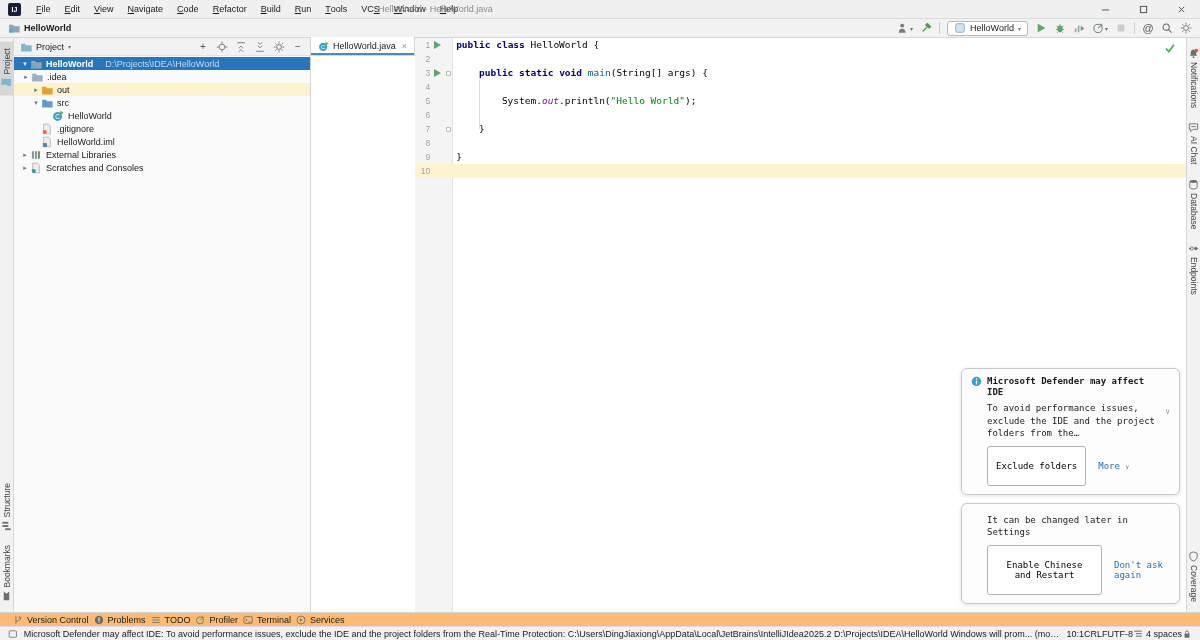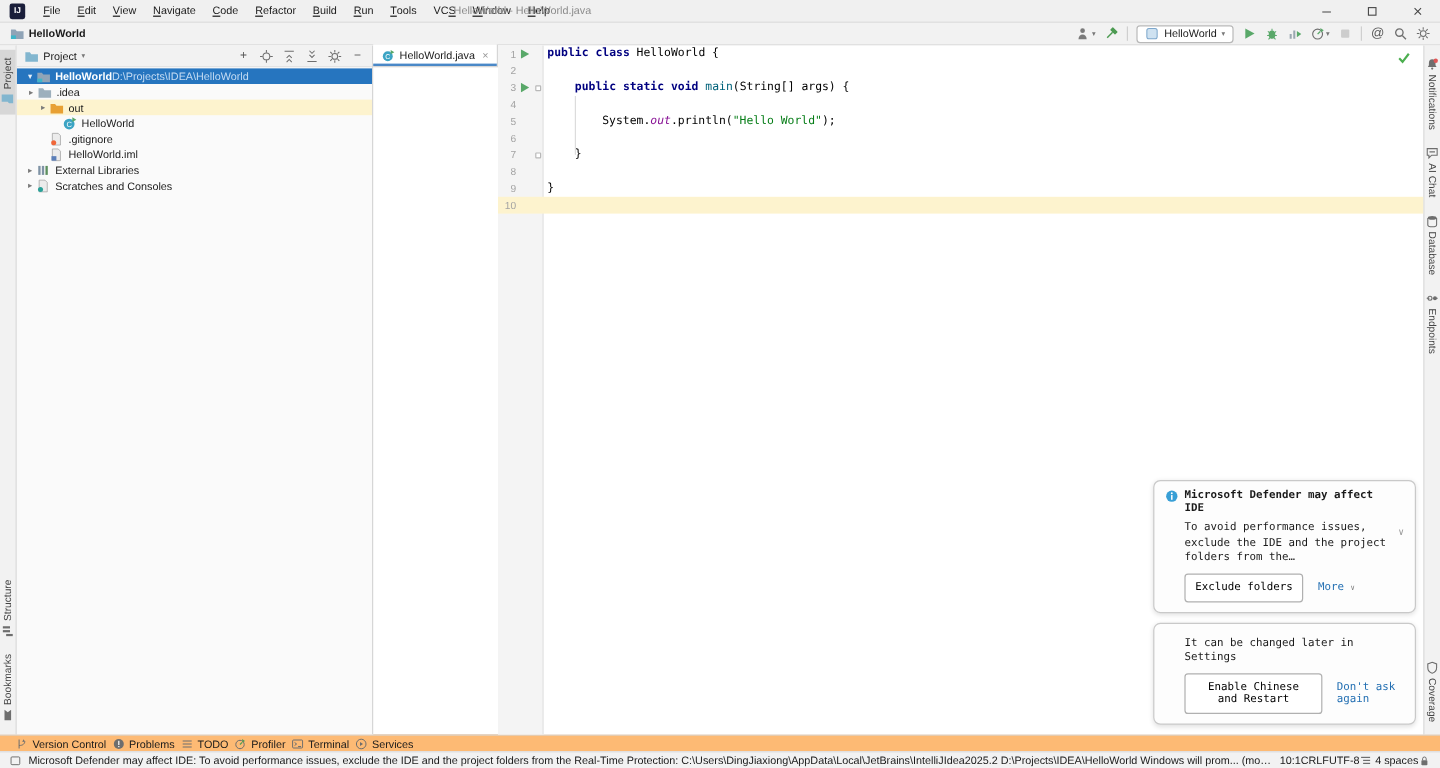--- a/index.html
+++ b/index.html
@@ -40,21 +40,21 @@
 
   
   .project-panel { width:297px; border-right:1px solid #d6d6d6; display:flex; flex-direction:column; background:#fafafa; }
   .panel-header { height:18px; background:#f2f2f2; display:flex; align-items:center; gap:4px; padding:0 6px; border-bottom:1px solid #e3e3e3; }
   .panel-header .actions { margin-left:auto; display:flex; align-items:center; gap:7px; }
   .tree { flex:1; overflow:hidden; padding-top:1px; }
   .tree-row { height:13px; display:flex; align-items:center; white-space:nowrap; }
   .tree-row .chev { width:10px; text-align:center; font-size:7px; color:#7b7b7b; flex:none; }
   .tree-row .icon { width:12px; height:12px; flex:none; }
   .tree-row .lbl { margin-left:4px; }
-  .tree-row .path { margin-left:0; color:#8c8c8c; }
+  .tree-row .path { margin-left:12px; color:#8c8c8c; }
   .tree-row.selected { background:#2675bf; color:#fff; }
   .tree-row.selected .chev { color:#e8f1fa; }
   .tree-row.selected .path { color:#c5dcf3; }
   .tree-row.hl { background:#fdf3ce; }
   .tree-row .lbl.b { font-weight:bold; }
 
   
   .editor { flex:1; display:flex; min-width:0; }
   .tabbar { height:18px; background:#ececec; border-bottom:1px solid #d6d6d6; display:flex; align-items:flex-end; }
   .tab { position:relative; height:18px; background:#fff; border-right:1px solid #d6d6d6; display:flex; align-items:center; gap:4px; padding:0 7px; }
@@ -78,21 +78,21 @@
   .indent-guide { position:absolute; width:0; border-left:1px solid #dcdcdc; }
   .inspect-ok { position:absolute; top:4px; right:10px; width:11px; height:11px; }
 
   
   .notifications { position:absolute; right:6px; bottom:8px; width:219px; display:flex; flex-direction:column; gap:8px; z-index:5; }
   .ncard { position:relative; background:#fdfdfd; border:1px solid #c9c9c9; border-radius:6px; padding:7px 9px 8px 9px; box-shadow:0 1px 4px rgba(0,0,0,.12); }
   .nc-title { display:flex; gap:5px; font-weight:bold; line-height:1.3; padding-right:10px; }
   .nc-title .icon { width:11px; height:11px; flex:none; margin-top:0px; }
   .nc-body { margin:3px 0 6px 16px; line-height:1.4; padding-right:14px; }
   .nc-actions { margin-left:16px; display:flex; align-items:center; gap:12px; }
-  .nc-btn { border:1px solid #b0b0b0; border-radius:3px; background:#fff; padding:6px 8px; font-size:9px; font-family:inherit; }
+  .nc-btn { border:1px solid #b0b0b0; border-radius:3px; background:#fff; padding:14px 8px; font-size:9px; font-family:inherit; }
   .nc-link { color:#2470b3; }
   .nc-chev { position:absolute; right:9px; top:38px; color:#9a9a9a; font-size:8px; }
 
   
   .bottombar { height:14px; background:#fdba74; border-top:1px solid #d6d6d6; display:flex; align-items:center; gap:5px; padding-left:13px; }
   .btool { display:flex; align-items:center; gap:4px; }
   .btool .icon { width:10px; height:10px; }
   .statusbar { height:14px; background:#f2f2f2; border-top:1px solid #dcdcdc; display:flex; align-items:center; padding:0 8px; gap:6px; }
   .status-msg { flex:1; overflow:hidden; text-overflow:ellipsis; white-space:nowrap; display:flex; align-items:center; gap:6px; min-width:0; }
   .status-msg .txt { overflow:hidden; text-overflow:ellipsis; white-space:nowrap; }
@@ -364,20 +364,29 @@
           </div>
           <div class="tree-row hl" style="padding-left: 17px;">
             <span class="chev">▸</span>
             <span class="icon">
               <svg viewBox="0 0 16 16">
                 <path d="M1.5 3.5h5l1.6 2h7.4v8.5h-14z" fill="#e8a033"></path>
               </svg>
             </span>
             <span class="lbl">out</span>
           </div>
+          <div class="tree-row" style="padding-left: 17px;">
+            <span class="chev">▾</span>
+            <span class="icon">
+              <svg viewBox="0 0 16 16">
+                <path d="M1.5 3.5h5l1.6 2h7.4v8.5h-14z" fill="#6699cc"></path>
+              </svg>
+            </span>
+            <span class="lbl">src</span>
+          </div>
           <div class="tree-row" style="padding-left: 28px;">
             <span class="chev"></span>
             <span class="icon">
               <svg viewBox="0 0 16 16">
                 <circle cx="7.5" cy="8.5" r="6" fill="#3ca4c4"></circle>
                 <text x="7.5" y="11.5" font-size="8.5" fill="#fff" text-anchor="middle" font-family="Liberation Sans,sans-serif">C</text>
                 <path d="M11 1l4.5 2.6L11 6.2z" fill="#59a869"></path>
               </svg>
             </span>
             <span class="lbl">HelloWorld</span>

